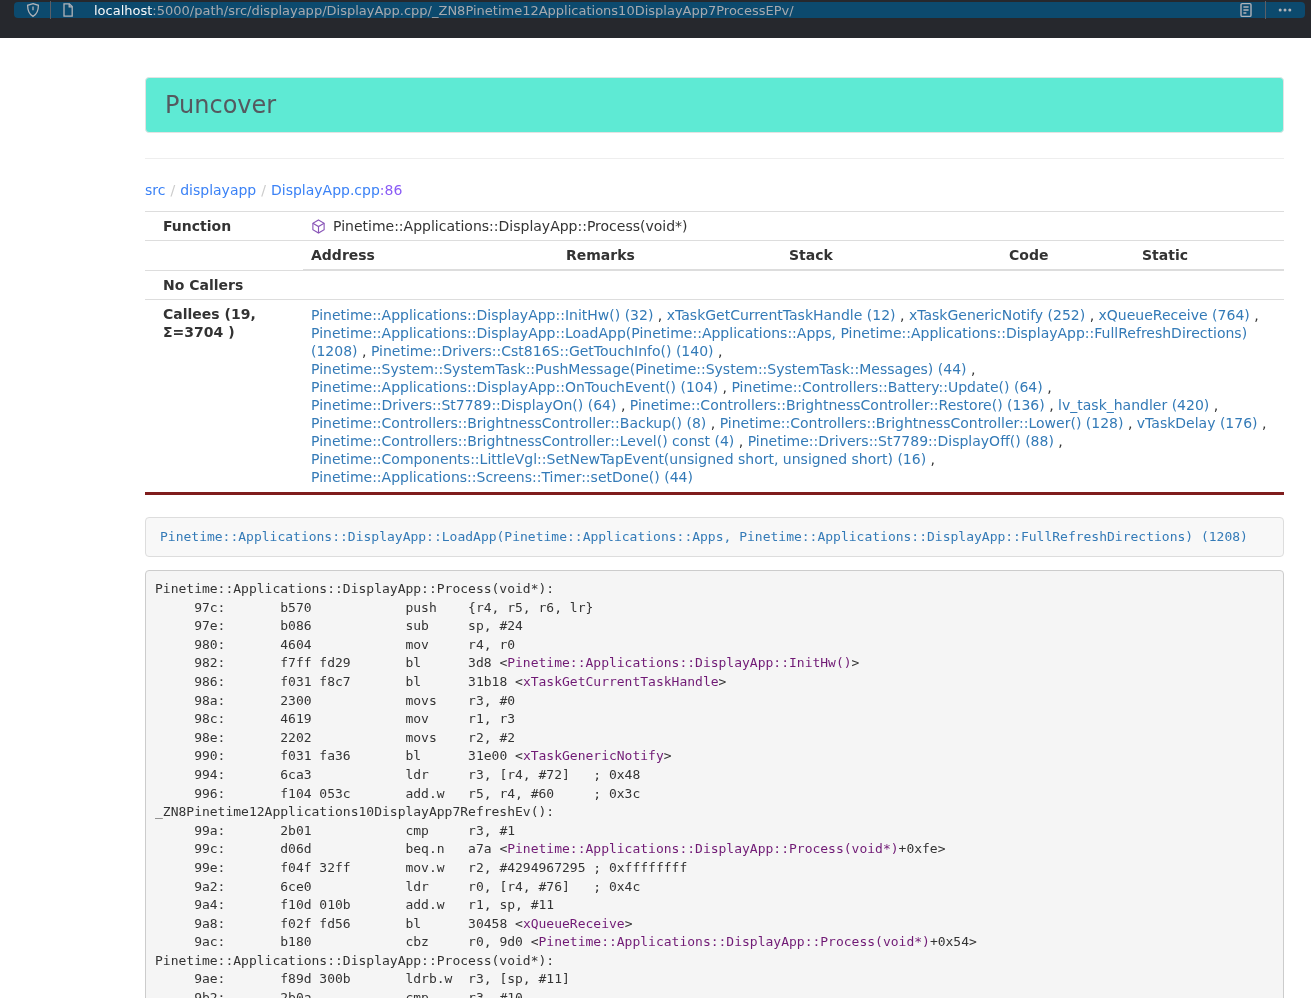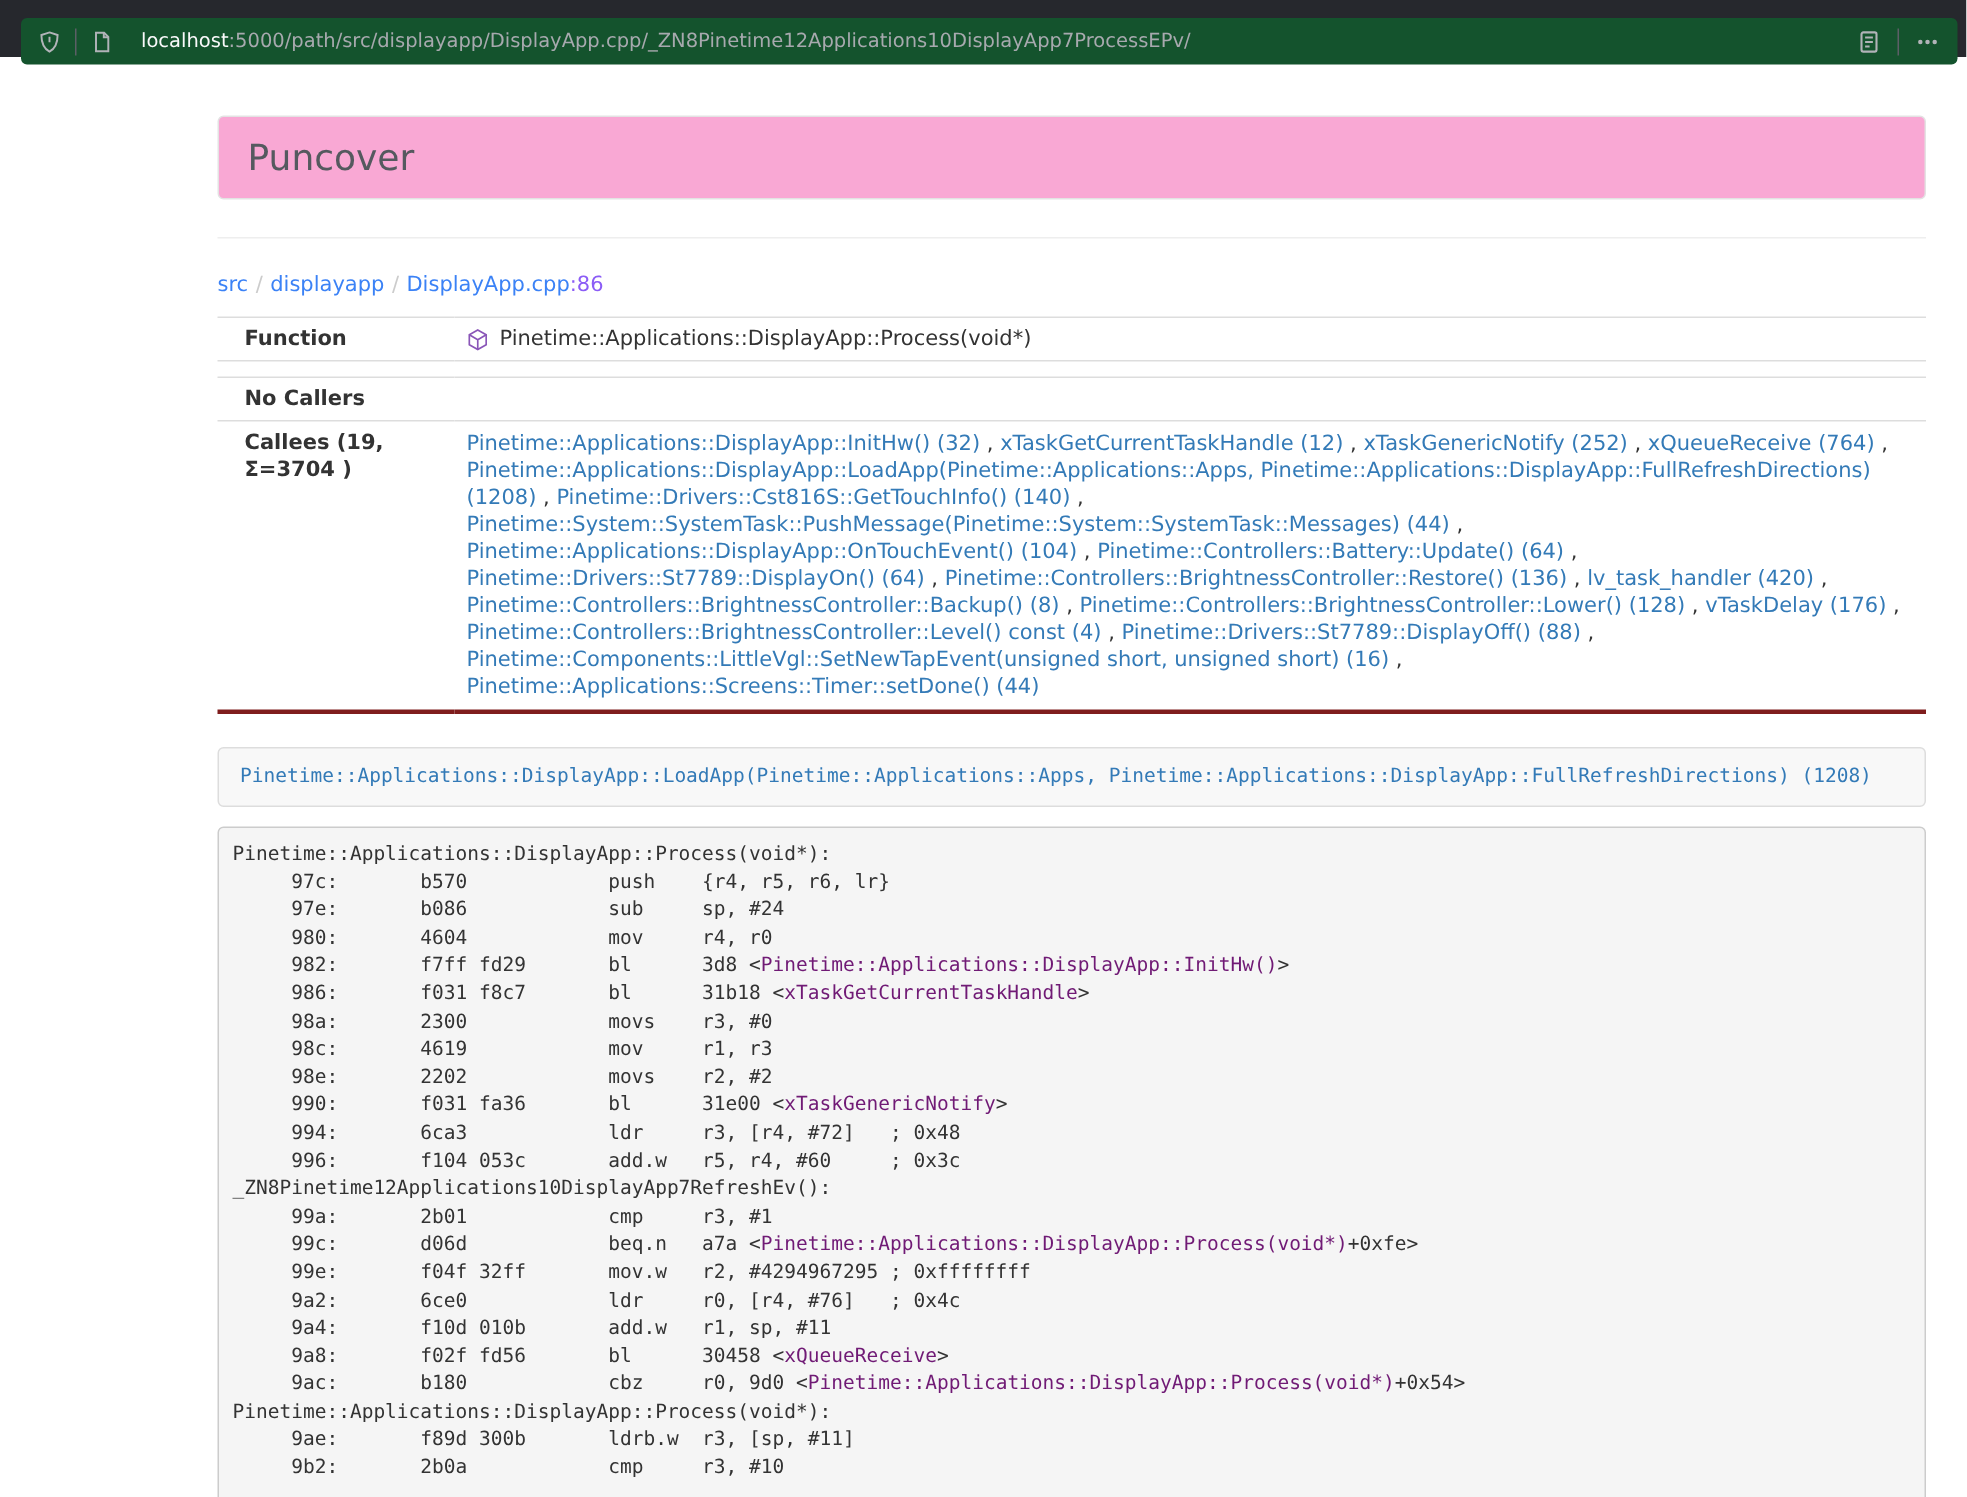--- a/index.html
+++ b/index.html
@@ -4,35 +4,35 @@
 <style>
   * { box-sizing: content-box; }
   html,body { margin:0; padding:0; }
   body {
     width:1311px; height:998px; overflow:hidden; background:#fff;
     font-family:"DejaVu Sans","Liberation Sans",sans-serif; font-size:14px; color:#333;
   }
   
   .browser-bar { position:relative; width:100%; height:38px; background:#26282d; }
   .url-bar {
-    position:absolute; left:14px; right:6px; top:12px; height:31px;
-    background:#14532d; border-radius:4px; display:flex; align-items:center;
+    position:absolute; left:14px; right:6px; top:2px; height:16px;
+    background:#0c4a6e; border-radius:4px; display:flex; align-items:center;
     color:#b1b3b8;
   }
   .identity { display:flex; align-items:center; gap:9px; padding:0 9px 0 11px; }
   .vsep { width:1px; height:18px; background:#5c5f66; }
   .url-text { margin-left:9px; font-size:13px; white-space:nowrap; overflow:hidden; flex:1 1 auto; }
   .url-host { color:#f9f9fa; }
   .url-rest { color:#a7a9ae; }
   .url-actions { display:flex; align-items:center; gap:11px; padding-right:12px; }
   .tb-icon { display:inline-flex; width:16px; height:16px; }
   
   .container { margin-left:145px; width:1139px; }
   .well {
-    margin-top:39px; background:#f9a8d4; border:1px solid #e3e3e3;
+    margin-top:39px; background:#5eead4; border:1px solid #e3e3e3;
     border-radius:4px; padding:14px 19px;
   }
   .well h1 { margin:0; font-size:24px; font-weight:400; color:#55595f; line-height:26px; }
   hr.rule { margin:25px 0 0 0; border:none; border-top:1px solid #eee; }
   .breadcrumb { margin-top:21px; font-size:14px; line-height:20px; }
   .breadcrumb a { color:#3b82f6; text-decoration:none; cursor:pointer; }
   .breadcrumb .sep { color:#ccc; padding:0 5px; }
   .breadcrumb .line-no { color:#8b5cf6; }
   
   table.symbol-table {
@@ -143,20 +143,27 @@
         <td class="nested-cell">
           <table class="inner-table">
             <colgroup>
                 <col style="width:255px">
                 <col style="width:223px">
                 <col style="width:220px">
                 <col style="width:133px">
                 <col>
               </colgroup>
             <tbody>
+              <tr>
+                <th>Address</th>
+                <th>Remarks</th>
+                <th>Stack</th>
+                <th>Code</th>
+                <th>Static</th>
+              </tr>
             </tbody>
           </table>
         </td>
       </tr>
       <tr>
         <td class="label-col">No Callers</td>
         <td></td>
       </tr>
       <tr>
         <td class="label-col">Callees (19, Σ=3704 )</td>

